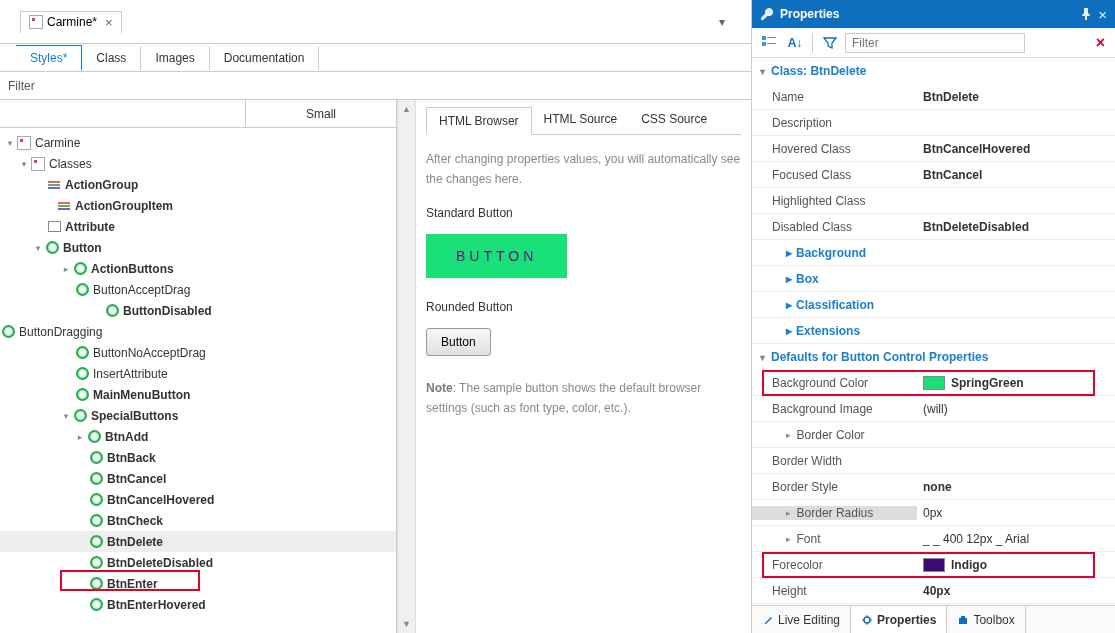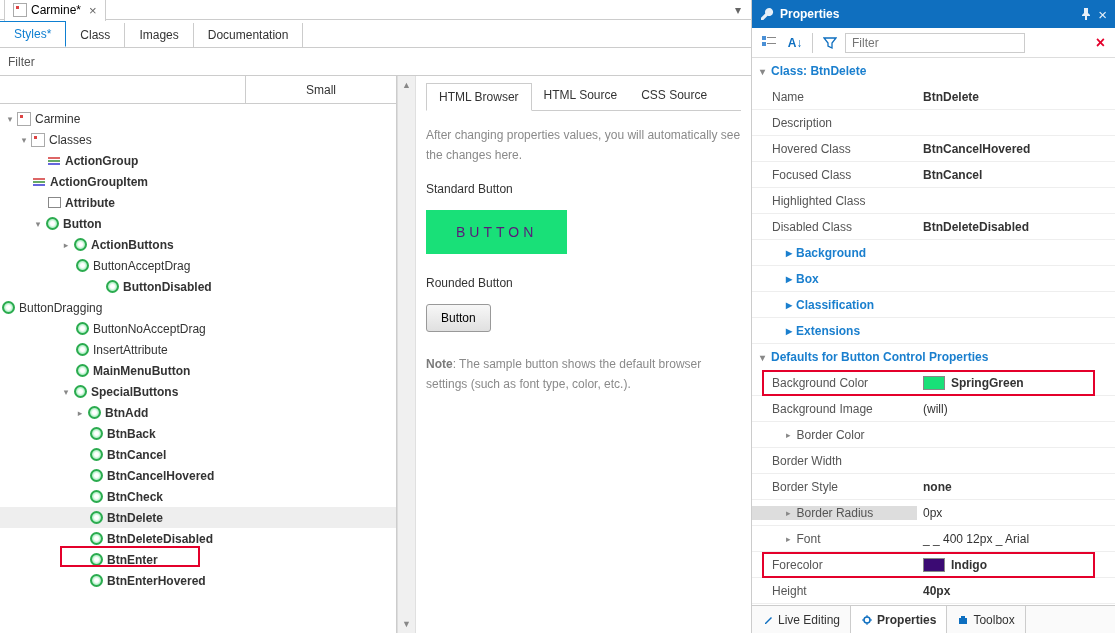--- a/index.html
+++ b/index.html
@@ -1,29 +1,29 @@
 <!DOCTYPE html>
 <html><head>
 <meta charset="utf-8">
 <style>
 * { box-sizing: border-box; margin: 0; padding: 0; font-family: "Segoe UI", Arial, sans-serif; font-size: 12px; }
 body { display: flex; width: 1115px; height: 633px; background: #fff; overflow: hidden; }
 .left-pane { flex: 1; display: flex; flex-direction: column; border-right: 1px solid #ccc; min-width: 0; }
 .right-pane { width: 363px; display: flex; flex-direction: column; background: #fff; }
 
 
-.file-tabs { display: flex; align-items: center; height: 20px; border-bottom: 1px solid #ccc; padding: 0 4px; }
+.file-tabs { display: flex; align-items: center; height: 44px; border-bottom: 1px solid #ccc; padding: 0 20px; }
 .file-tab { display: flex; align-items: center; gap: 4px; padding: 3px 8px; border: 1px solid #ccc; border-bottom: none; background: #fff; cursor: pointer; }
 .file-tab-icon { width: 14px; height: 14px; display: inline-flex; }
 .file-tab .close { color: #666; font-size: 13px; margin-left: 4px; cursor: pointer; }
 .file-tabs .spacer { flex: 1; }
 .drop-arrow { color: #666; padding: 0 6px; cursor: pointer; }
 
 
-.sub-tabs { display: flex; height: 28px; border-bottom: 1px solid #ccc; align-items: flex-end; }
+.sub-tabs { display: flex; height: 28px; border-bottom: 1px solid #ccc; align-items: center; padding-left: 16px; }
 .sub-tab { padding: 5px 14px; border-right: 1px solid #ccc; cursor: pointer; display: flex; align-items: center; color: #333; }
 .sub-tab.active { color: #0e7fd1; border: 1px solid #0e7fd1; border-bottom: 1px solid #fff; position: relative; top: 0; }
 .sub-tab:first-child { border-left: none; }
 
 
 .filter-row { height: 28px; border-bottom: 1px solid #ccc; display: flex; align-items: center; padding: 0 8px; color: #555; }
 
 
 .content-row { flex: 1; display: flex; min-height: 0; }
 .tree-col { width: 397px; display: flex; flex-direction: column; border-right: 1px solid #ccc; }
@@ -149,21 +149,21 @@
           <div class="tree-row" style="padding-left:46px">
               <span class="node-icon">
                 <span class="lines-icon">
                   <span class="ln"></span>
                   <span class="ln"></span>
                   <span class="ln"></span>
                 </span>
               </span>
               <span class="node-label bold">ActionGroup</span>
             </div>
-          <div class="tree-row" style="padding-left:31px">
+          <div class="tree-row" style="padding-left:56px">
               <span class="node-icon">
                 <span class="lines-icon">
                   <span class="ln"></span>
                   <span class="ln"></span>
                   <span class="ln"></span>
                 </span>
               </span>
               <span class="node-label bold">ActionGroupItem</span>
             </div>
           <div class="tree-row" style="padding-left:46px">

